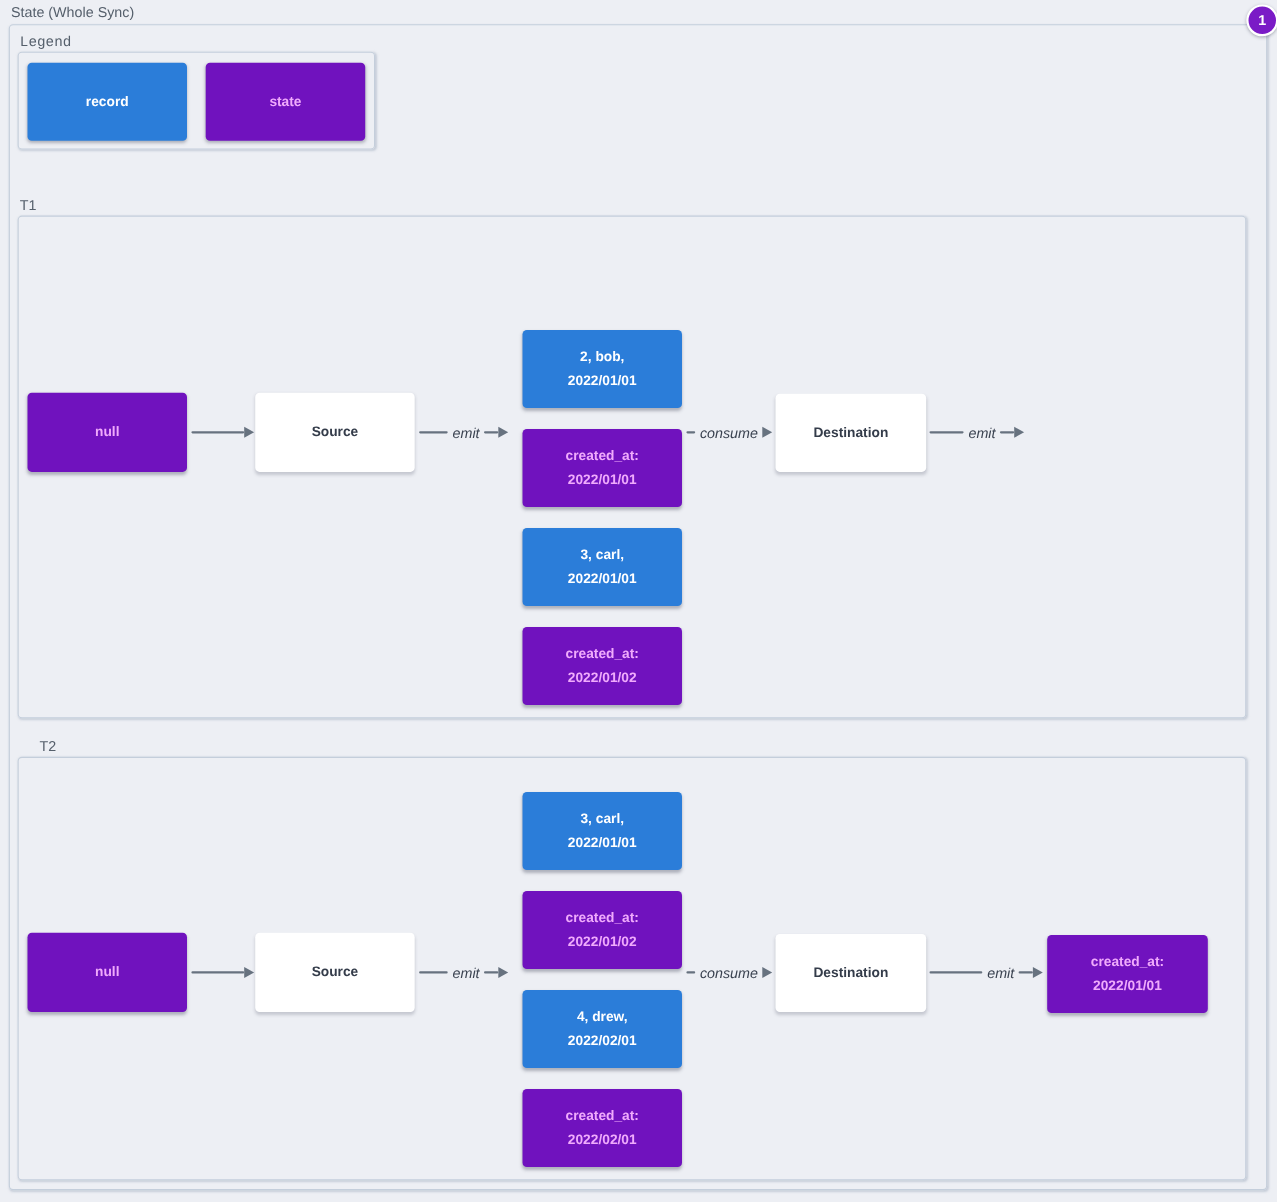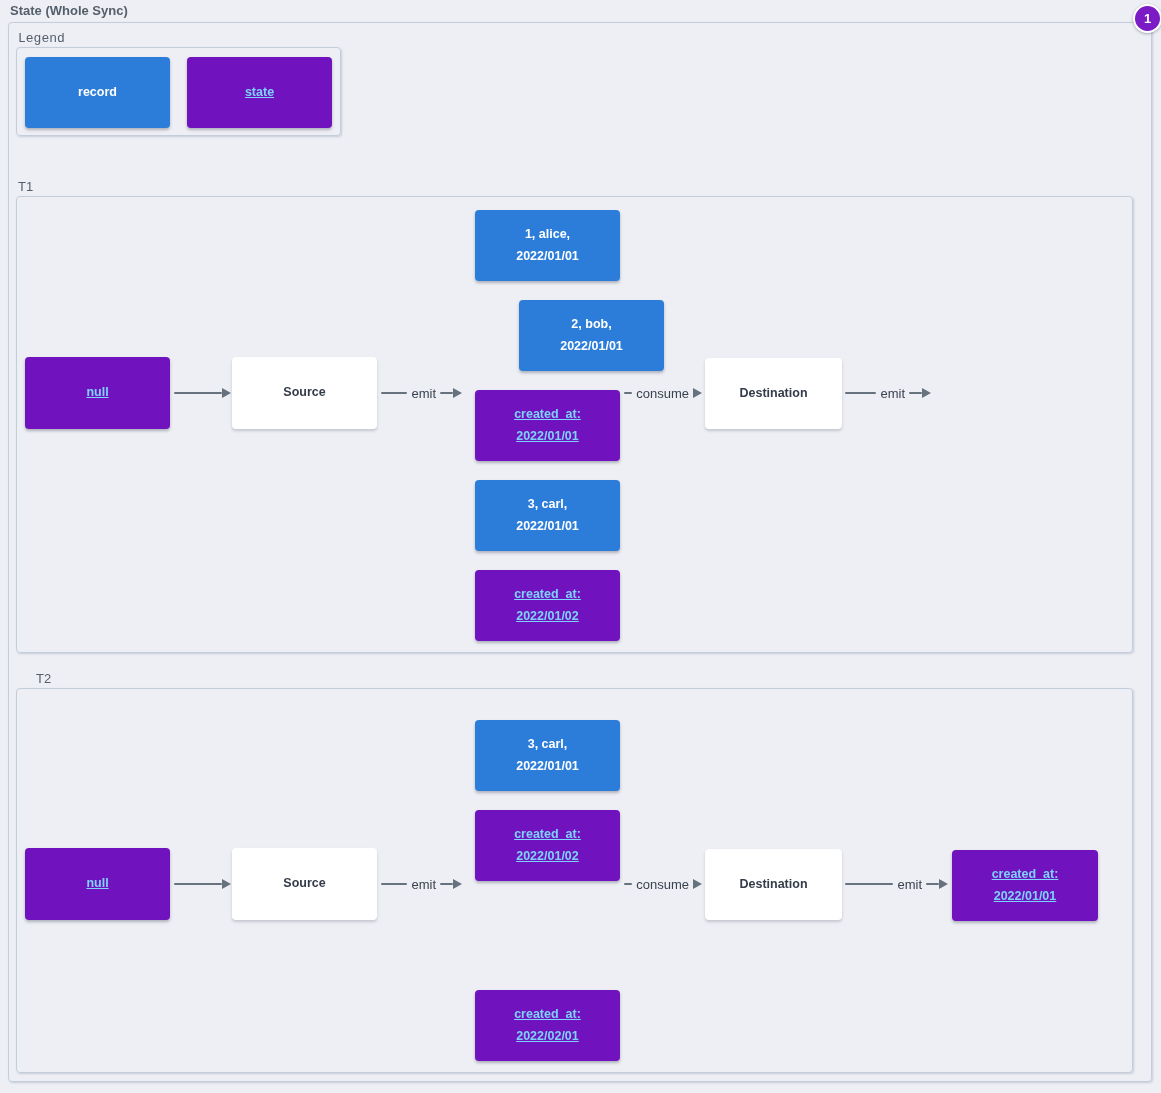--- a/index.html
+++ b/index.html
@@ -44,21 +44,21 @@
     justify-content: center;
     text-align: center;
     font-size: 12.5px;
     font-weight: bold;
     line-height: 1.7;
     white-space: pre-line;
     box-shadow: 0 2px 3px rgba(55,60,80,0.35);
     padding: 4px 24px;
   }
   .node.record { background: var(--record-blue); color:#ffffff; }
-  .node.state  { background: var(--state-purple); color:#7dd3fc;text-decoration:underline; }
+  .node.state  { background: var(--state-purple); color:#f0abfc; }
   .node.plain  { background: #ffffff; color: var(--node-dark-text); box-shadow: 0 2px 3px rgba(55,60,80,0.22); }
   .arrow {
     position: absolute;
     height: 14px;
     display: flex;
     align-items: center;
   }
   .seg { height: 2.5px; background: var(--arrow); border-radius:2px; }
   .seg.grow { flex: 1 1 auto; }
   .head {
@@ -66,20 +66,21 @@
     border-top: 5px solid transparent;
     border-bottom: 5px solid transparent;
     border-left: 9px solid var(--arrow);
   }
   .edge-label {
     flex: 0 0 auto;
     margin: 0 4px;
     font-size: 13px;
     color: var(--edge-label);
     white-space: nowrap;
+    font-style: italic;
   }
   .badge {
     position: absolute;
     width: 29px; height: 29px;
     border-radius: 50%;
     background: var(--badge-purple);
     border: 2px solid #ffffff;
     color: #ffffff;
     font-size: 13px;
     font-weight: bold;
@@ -89,21 +90,21 @@
     box-shadow: 0 1px 3px rgba(55,60,80,0.4);
     z-index: 5;
   }
 </style>
 </head>
 <body>
 
 <div class="canvas">
 
   <div class="frame" style="left:8px; top:22px; width:1144px; height:1060px;"></div>
-  <div class="cluster-label" style="left:10px; top:3px;font-weight:bold;">State (Whole Sync)</div>
+  <div class="cluster-label" style="left:10px; top:3px;">State (Whole Sync)</div>
 
   <div class="badge" style="left:1133px; top:4px;">1</div>
 
   <div class="frame" style="left:16px; top:47px; width:325px; height:89px;"></div>
   <div class="cluster-label" style="left:18px; top:31px;font-family:Liberation Mono, monospace;">Legend</div>
   <div class="node record" style="left:25px; top:57px; width:145px; height:71px;">record</div>
   <div class="node state" style="left:187px; top:57px; width:145px; height:71px;">state</div>
 
   <div class="frame" style="left:16px; top:196px; width:1117px; height:457px;"></div>
   <div class="cluster-label" style="left:18px; top:179px;text-align:right;">T1</div>
@@ -117,22 +118,21 @@
 
   <div class="node plain" style="left:232px; top:357px; width:145px; height:72px;">Source</div>
 
   <div class="arrow" style="left:381px; top:386px; width:81px;">
     <span class="seg grow"></span>
     <span class="edge-label">emit</span>
     <span class="seg" style="width:13px;"></span>
     <span class="head"></span>
   </div>
 
-  <div class="node record" style="left:475px; top:210px; width:145px; height:71px;">1, alice, 2022/01/01</div>
-  <div class="node record" style="left:475px; top:300px; width:145px; height:71px;margin-left:44px;">2, bob, 2022/01/01</div>
+  <div class="node record" style="left:475px; top:300px; width:145px; height:71px;">2, bob, 2022/01/01</div>
   <div class="node state" style="left:475px; top:390px; width:145px; height:71px;">created_at:
 2022/01/01</div>
   <div class="node record" style="left:475px; top:480px; width:145px; height:71px;">3, carl, 2022/01/01</div>
   <div class="node state" style="left:475px; top:570px; width:145px; height:71px;">created_at:
 2022/01/02</div>
 
   <div class="arrow" style="left:624px; top:386px; width:78px;">
     <span class="seg" style="width:10px;"></span>
     <span class="edge-label">consume</span>
     <span class="head"></span>
@@ -162,20 +162,21 @@
   <div class="arrow" style="left:381px; top:877px; width:81px;">
     <span class="seg grow"></span>
     <span class="edge-label">emit</span>
     <span class="seg" style="width:13px;"></span>
     <span class="head"></span>
   </div>
 
   <div class="node record" style="left:475px; top:720px; width:145px; height:71px;">3, carl, 2022/01/01</div>
   <div class="node state" style="left:475px; top:810px; width:145px; height:71px;">created_at:
 2022/01/02</div>
+  <div class="node record" style="left:475px; top:900px; width:145px; height:71px;">4, drew, 2022/02/01</div>
   <div class="node state" style="left:475px; top:990px; width:145px; height:71px;">created_at:
 2022/02/01</div>
 
   <div class="arrow" style="left:624px; top:877px; width:78px;">
     <span class="seg" style="width:10px;"></span>
     <span class="edge-label">consume</span>
     <span class="head"></span>
   </div>
 
   <div class="node plain" style="left:705px; top:849px; width:137px; height:71px;">Destination</div>

